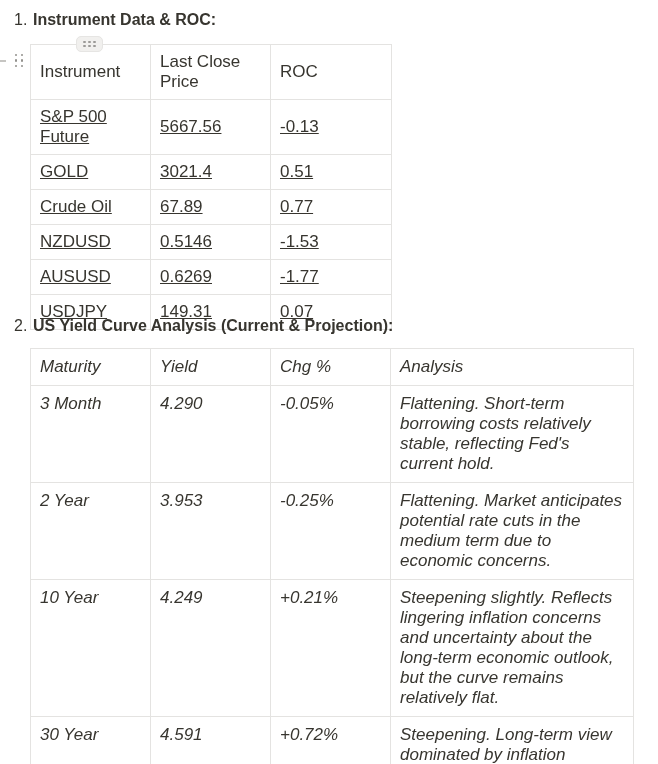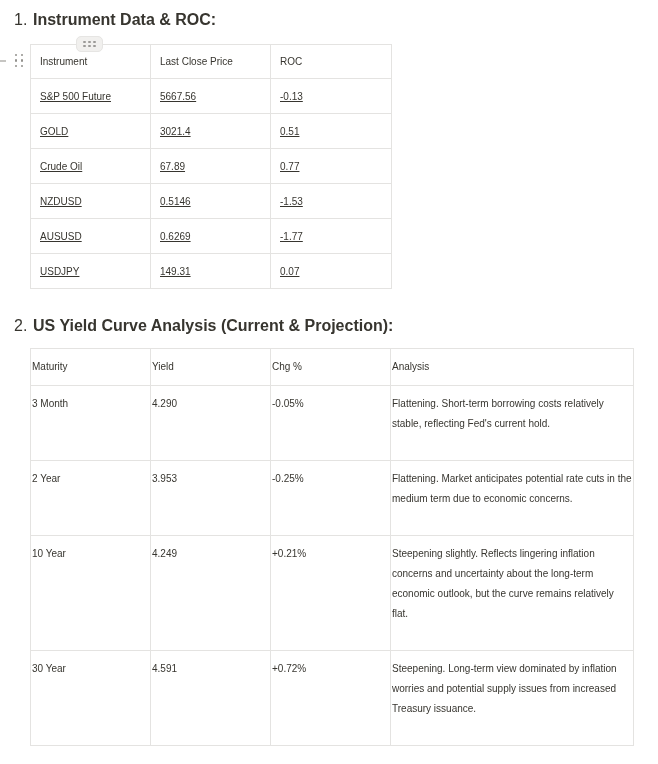--- a/index.html
+++ b/index.html
@@ -22,34 +22,34 @@
   }
   .heading .num{
     width:19px;margin-left:14px;text-align:left;font-weight:400;flex:none;
   }
   .heading .title{font-weight:700;}
   #heading-1{top:9px;}
   #heading-2{top:315px;}
 
   table{
     border-collapse:collapse;position:absolute;table-layout:fixed;
-    font-size:10px;color:var(--text);
+    font-size:17px;color:var(--text);
   }
   th,td{
     border:1px solid var(--border);
     font-weight:400;text-align:left;
     padding:7px 9px;
   }
   #table-1{left:30px;top:44px;width:361px;}
   #table-1 th,#table-1 td{vertical-align:middle;}
   #table-1 thead tr{height:34px;}
   #table-1 tbody tr{height:35px;text-decoration:underline;}
 
   #table-2{left:30px;top:348px;width:603px;}
-  #table-2 th,#table-2 td{vertical-align:top;line-height:20px;padding:8px 1px;}
+  #table-2 th,#table-2 td{vertical-align:top;line-height:20px;padding:8px 9px;font-style:italic;}
   #table-2 thead tr{height:35px;}
   #table-2 thead th{vertical-align:middle;}
   #table-2 tbody tr:nth-child(1){height:75px;}
   #table-2 tbody tr:nth-child(2){height:75px;border-radius:21px;}
   #table-2 tbody tr:nth-child(3){height:115px;margin-left:36px;}
   #table-2 tbody tr:nth-child(4){height:95px;}
 
   
   .table-pill{
     position:absolute;left:76px;top:36px;width:27px;height:16px;

